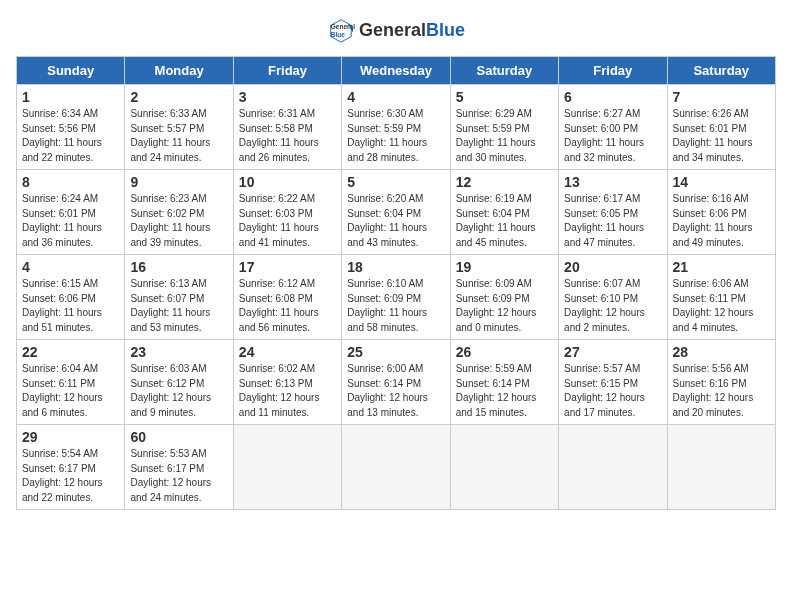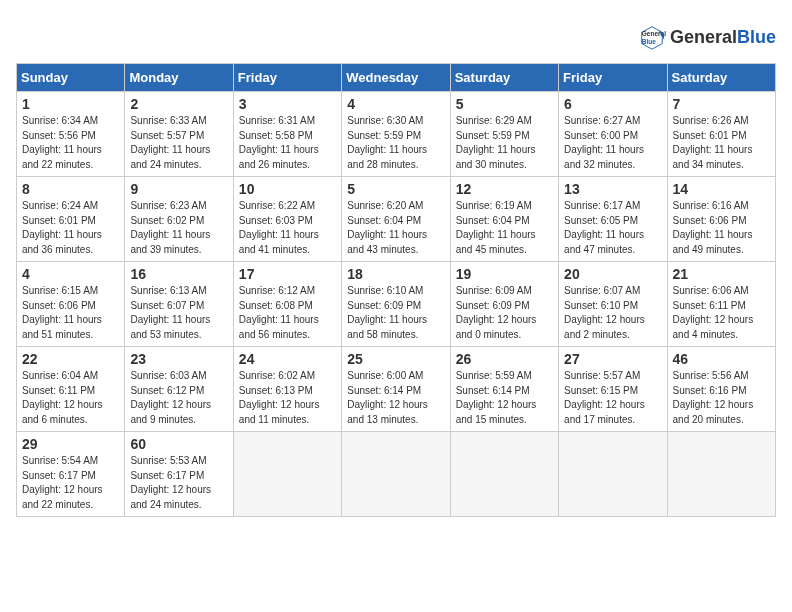--- a/index.html
+++ b/index.html
@@ -5,24 +5,23 @@
     * { margin: 0; padding: 0; box-sizing: border-box; }
     body {
       font-family: Arial, sans-serif;
       background: #fff;
       width: 792px;
       min-height: 612px;
       padding: 16px;
     }
     .header-area {
       display: flex;
-      justify-content: flex-end;
+      justify-content: center;
       align-items: flex-start;
       margin-bottom: 12px;
-      margin-top: 7px;
     }
     .logo {
       display: flex;
       align-items: center;
       gap: 4px;
     }
     .logo-icon {
       width: 28px;
       height: 28px;
     }
@@ -42,21 +41,21 @@
       width: 100%;
       border-collapse: collapse;
       table-layout: fixed;
     }
     th {
       background-color: #2a6ab5;
       color: #fff;
       font-size: 13px;
       font-weight: bold;
       padding: 6px 4px;
-      text-align: left;
+      text-align: center;
       border: 1px solid #ccc;
     }
     td {
       border: 1px solid #ccc;
       vertical-align: top;
       padding: 4px 5px;
       font-size: 10.5px;
       color: #333;
       height: 80px;
       background: #fff;
@@ -220,21 +219,21 @@
         </td>
         <td>
           <span class="day-number">26</span>
           <div class="day-info">Sunrise: 5:59 AM<br>Sunset: 6:14 PM<br>Daylight: 12 hours and 15 minutes.</div>
         </td>
         <td>
           <span class="day-number">27</span>
           <div class="day-info">Sunrise: 5:57 AM<br>Sunset: 6:15 PM<br>Daylight: 12 hours and 17 minutes.</div>
         </td>
         <td>
-          <span class="day-number">46</span>
+          <span class="day-number">28</span>
           <div class="day-info">Sunrise: 5:56 AM<br>Sunset: 6:16 PM<br>Daylight: 12 hours and 20 minutes.</div>
         </td>
       </tr>
       <tr>
         <td>
           <span class="day-number">29</span>
           <div class="day-info">Sunrise: 5:54 AM<br>Sunset: 6:17 PM<br>Daylight: 12 hours and 22 minutes.</div>
         </td>
         <td>
           <span class="day-number">60</span>

